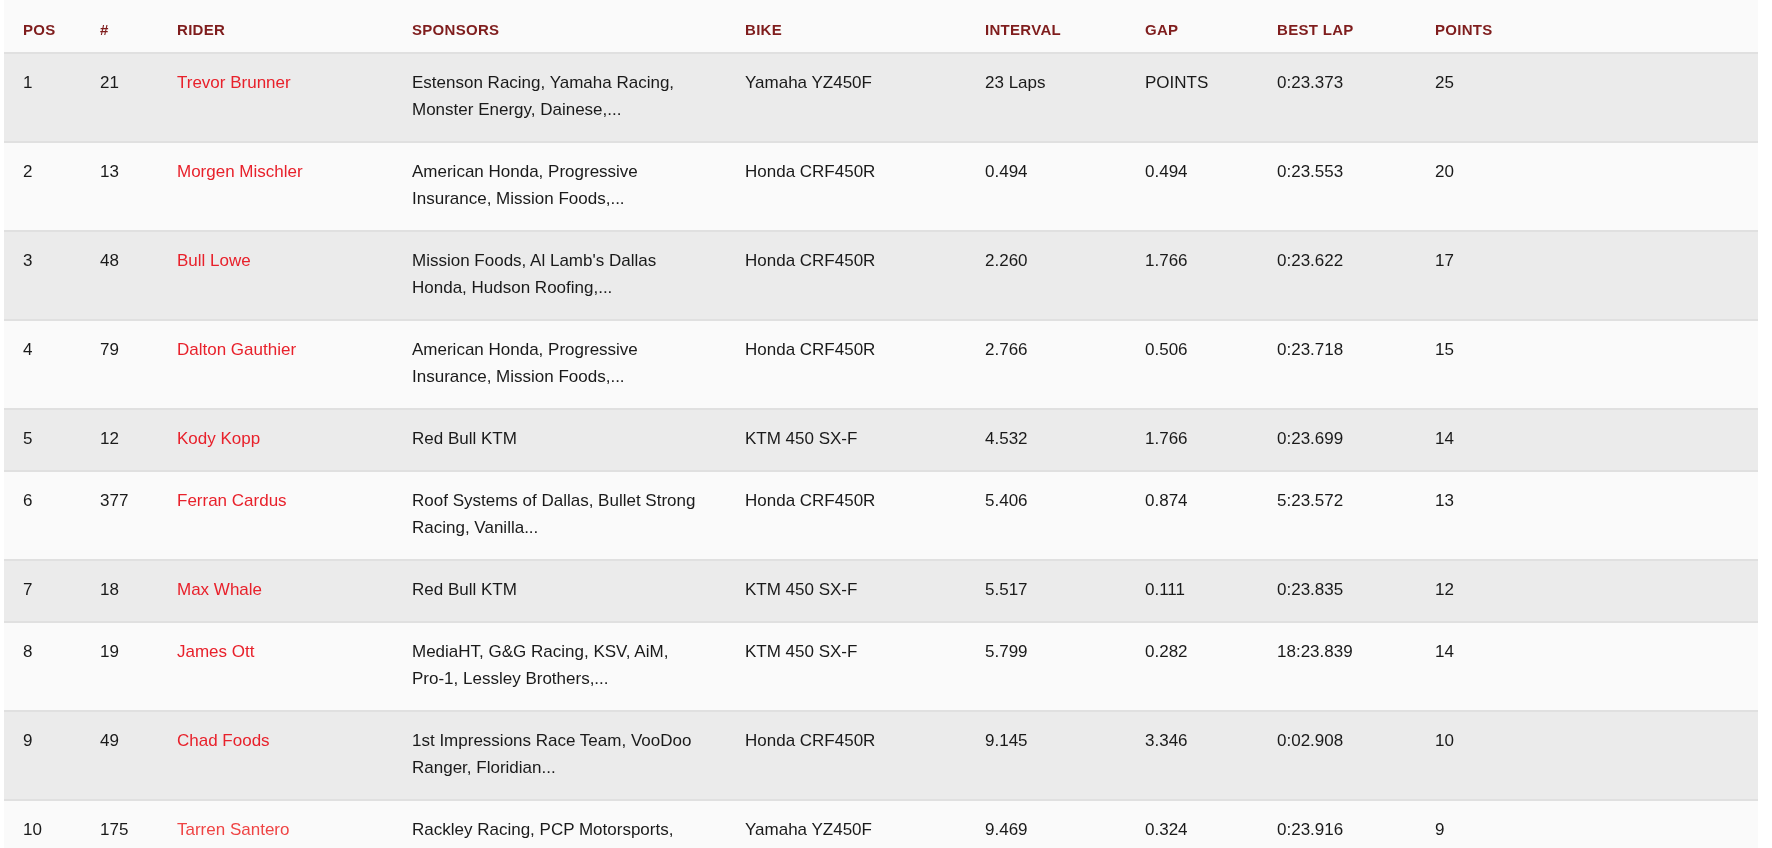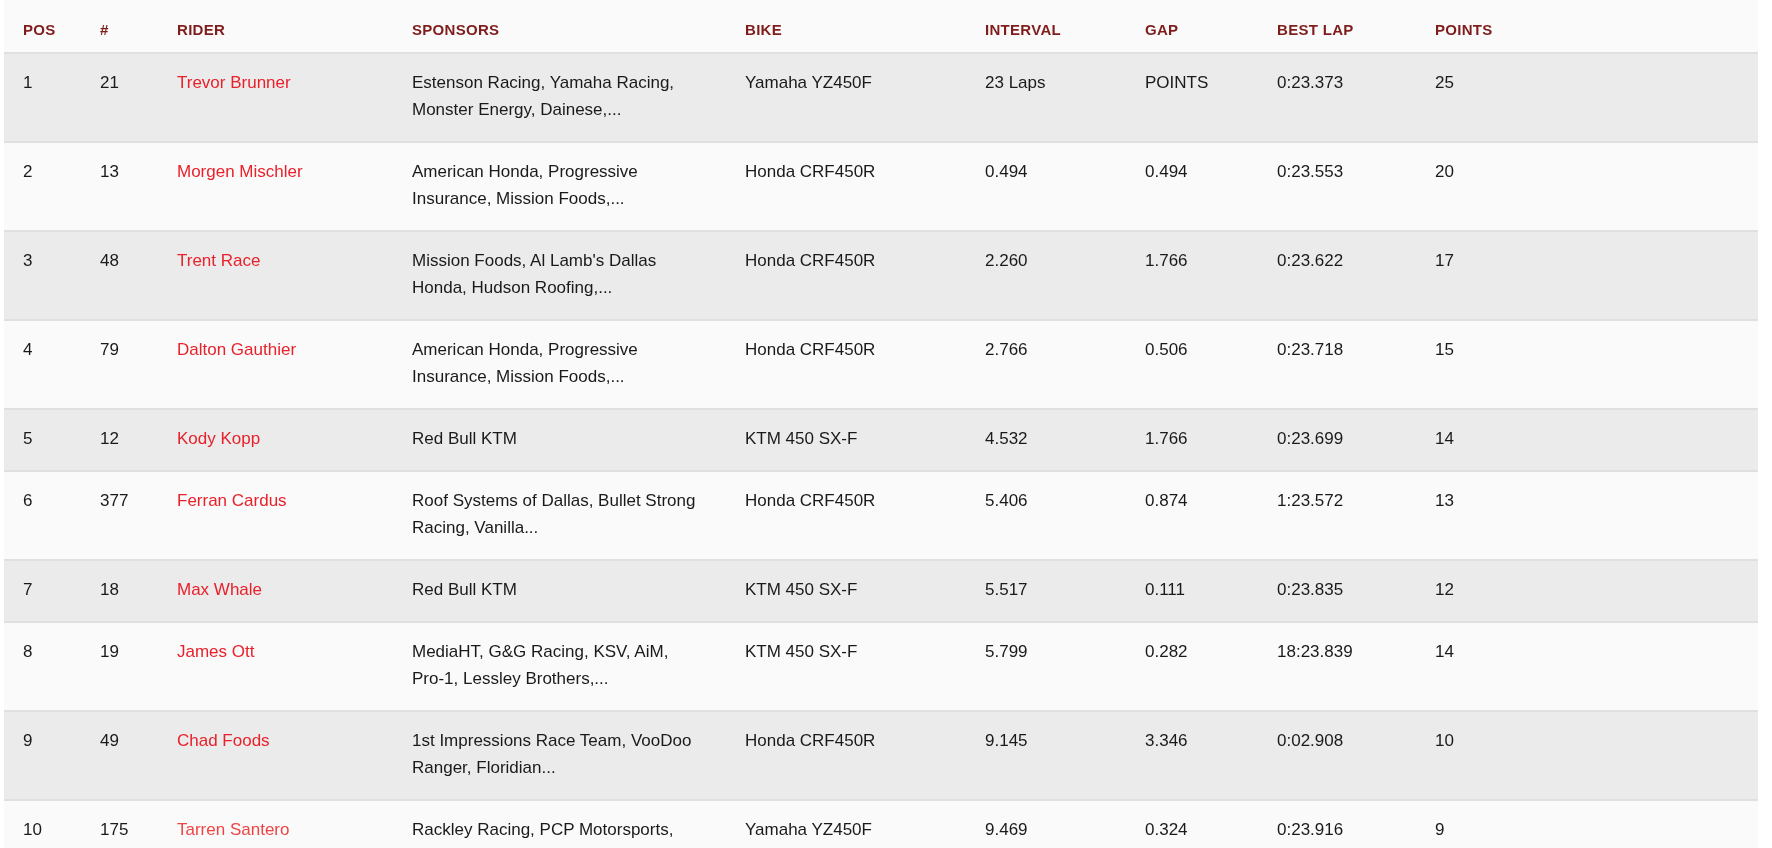--- a/index.html
+++ b/index.html
@@ -106,21 +106,21 @@
         <td class="sponsors">American Honda, Progressive Insurance, Mission Foods,...</td>
         <td>Honda CRF450R</td>
         <td>0.494</td>
         <td>0.494</td>
         <td>0:23.553</td>
         <td>20</td>
       </tr>
       <tr>
         <td>3</td>
         <td>48</td>
-        <td><span class="rider-link">Trent Race</span></td>
+        <td><span class="rider-link">Bull Lowe</span></td>
         <td class="sponsors">Mission Foods, Al Lamb's Dallas Honda, Hudson Roofing,...</td>
         <td>Honda CRF450R</td>
         <td>2.260</td>
         <td>1.766</td>
         <td>0:23.622</td>
         <td>17</td>
       </tr>
       <tr>
         <td>4</td>
         <td>79</td>
@@ -144,21 +144,21 @@
         <td>14</td>
       </tr>
       <tr>
         <td>6</td>
         <td>377</td>
         <td><span class="rider-link">Ferran Cardus</span></td>
         <td class="sponsors">Roof Systems of Dallas, Bullet Strong Racing, Vanilla...</td>
         <td>Honda CRF450R</td>
         <td>5.406</td>
         <td>0.874</td>
-        <td>1:23.572</td>
+        <td>5:23.572</td>
         <td>13</td>
       </tr>
       <tr>
         <td>7</td>
         <td>18</td>
         <td><span class="rider-link">Max Whale</span></td>
         <td class="sponsors">Red Bull KTM</td>
         <td>KTM 450 SX-F</td>
         <td>5.517</td>
         <td>0.111</td>

